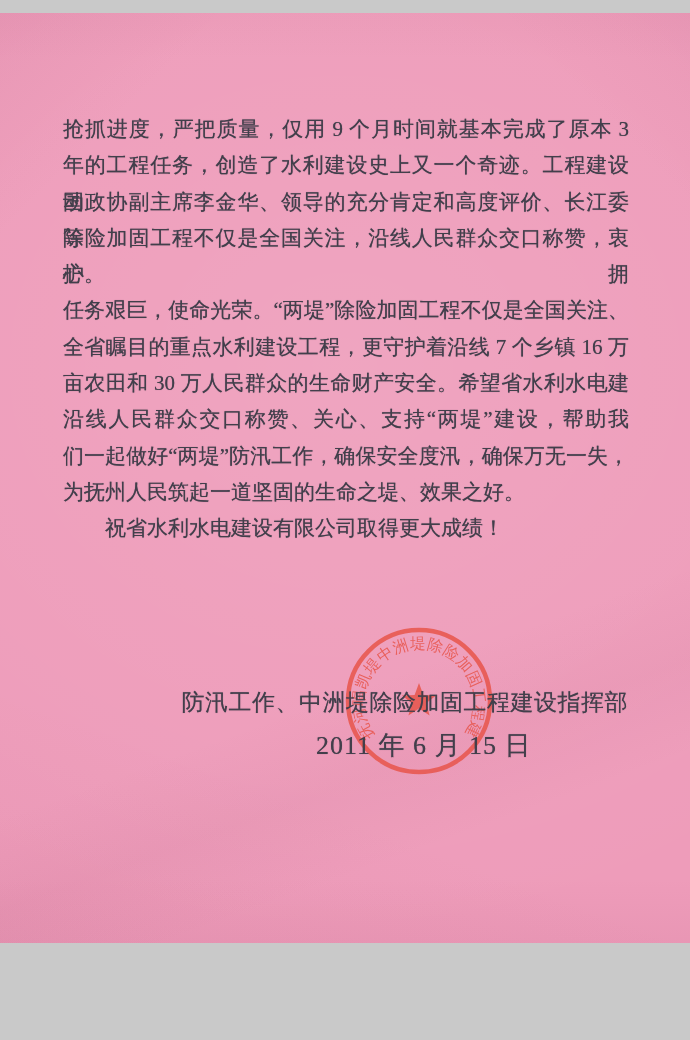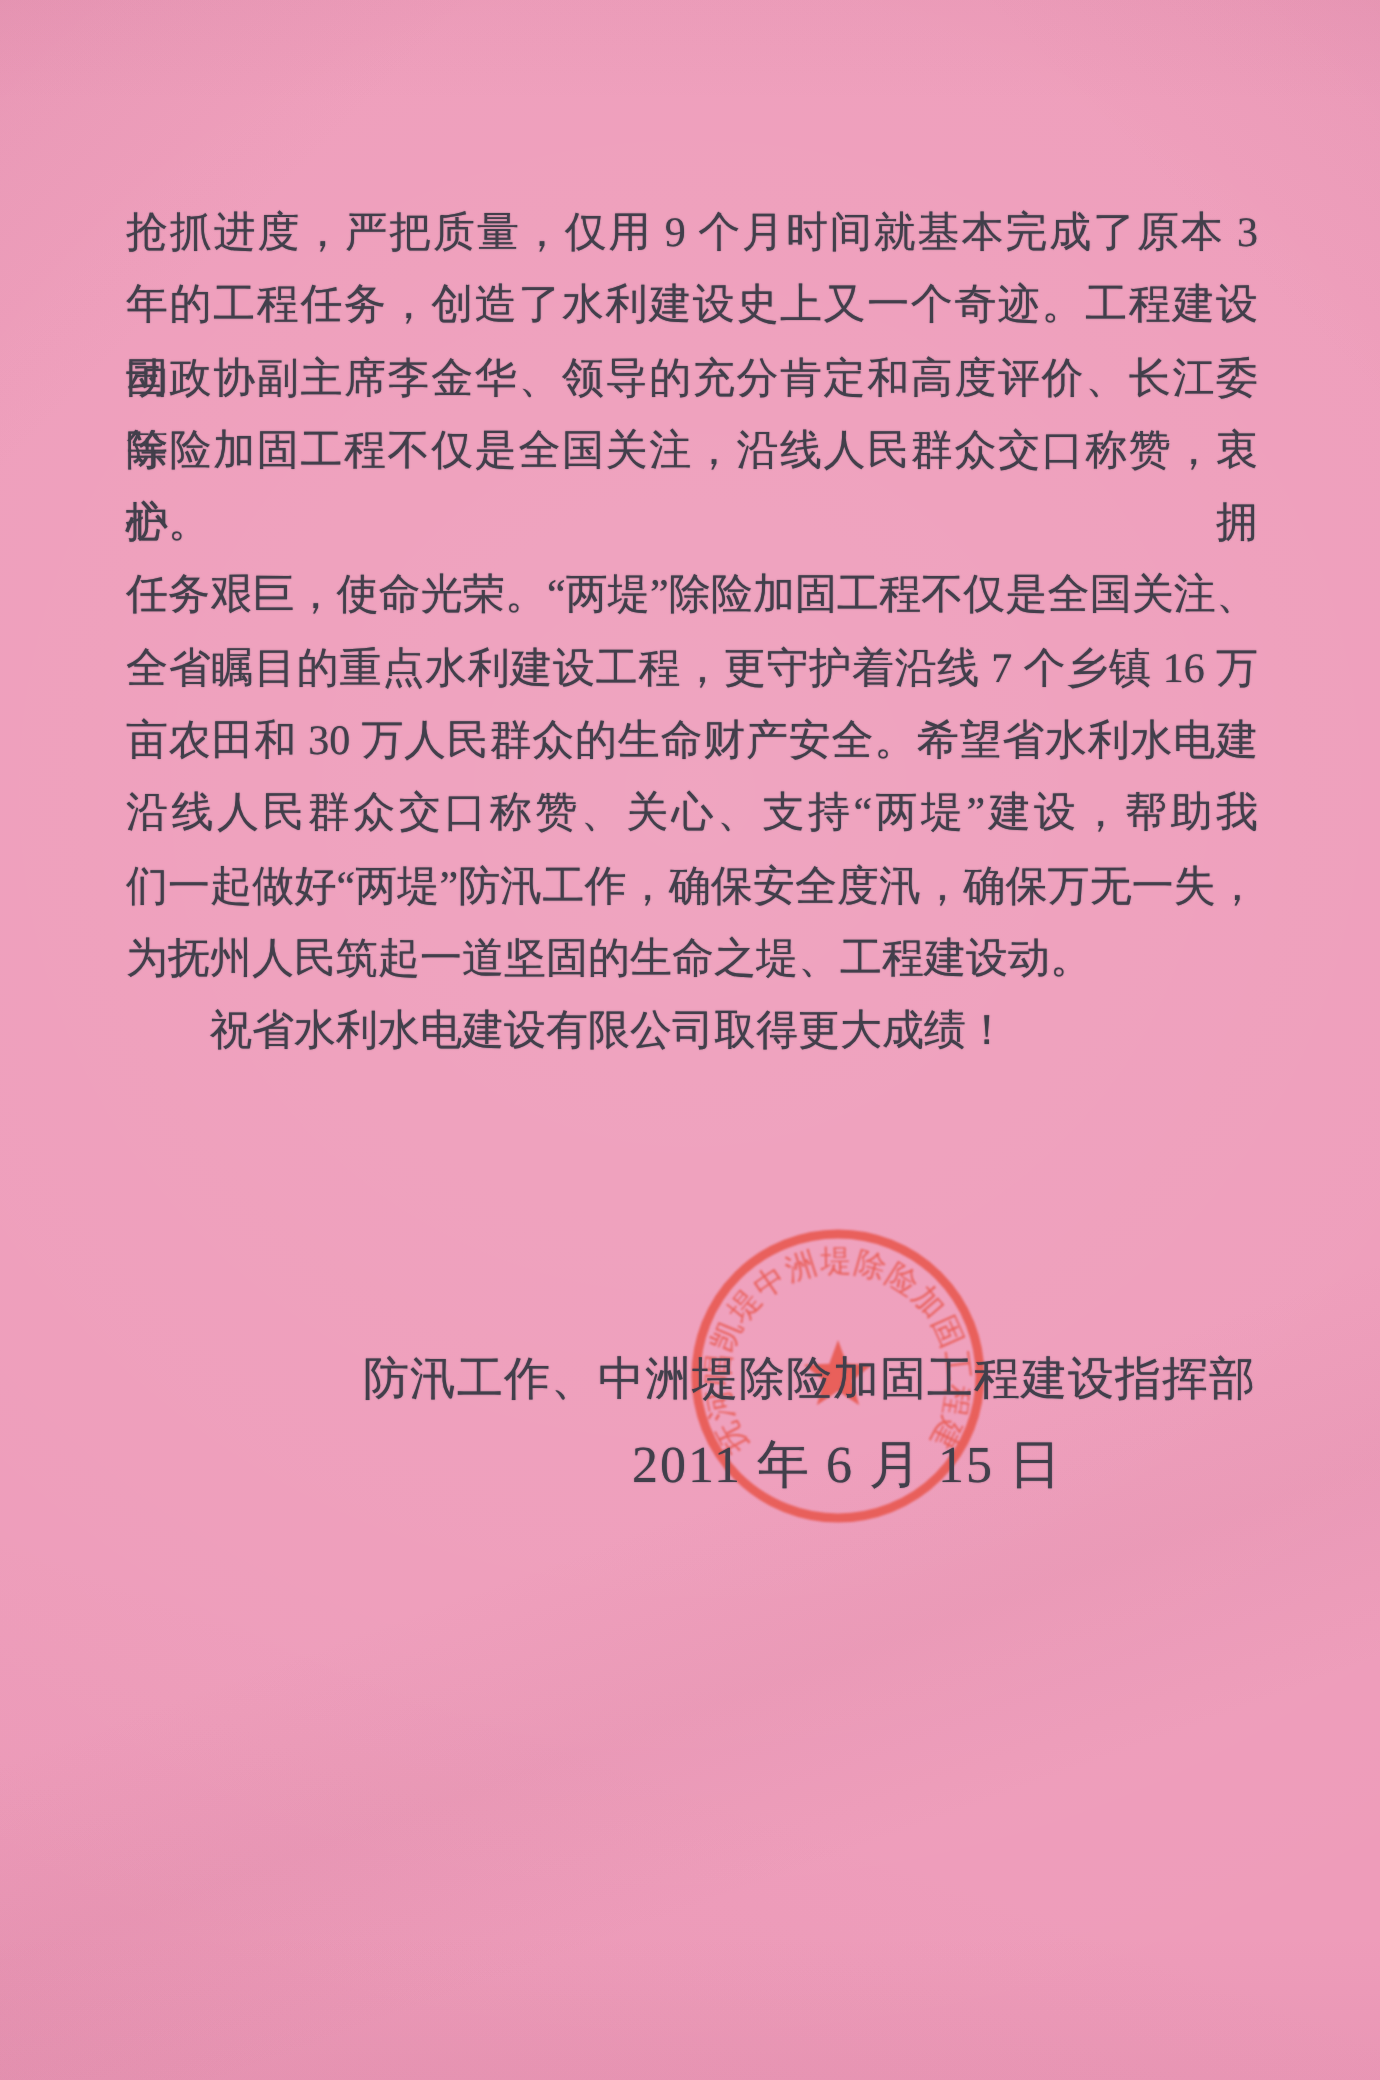--- a/index.html
+++ b/index.html
@@ -4,23 +4,24 @@
 <style>
   html, body {
     margin: 0;
     padding: 0;
     background: #c9c9c9;
     font-family: "Liberation Serif", "DejaVu Serif", serif;
   }
   .page {
     position: relative;
     width: 690px;
-    height: 1040px;
+    height: 930px;
     background: #ee9cba;
     overflow: hidden;
+    margin-top: 13px;
   }
   
   .texture {
     position: absolute;
     inset: 0;
     pointer-events: none;
     background:
       radial-gradient(140% 90% at 50% 38%, rgba(255,255,255,0.09), rgba(255,255,255,0) 70%),
       linear-gradient(135deg, rgba(150,60,95,0.07), rgba(255,255,255,0) 14%),
       linear-gradient(225deg, rgba(150,60,95,0.05), rgba(255,255,255,0) 12%),
@@ -95,21 +96,21 @@
       <div class="line fill">抢抓进度，严把质量，仅用 9 个月时间就基本完成了原本 3</div>
       <div class="line fill">年的工程任务，创造了水利建设史上又一个奇迹。工程建设动</div>
       <div class="line fill">国政协副主席李金华、领导的充分肯定和高度评价、长江委等</div>
       <div class="line fill">除险加固工程不仅是全国关注，沿线人民群众交口称赞，衷心拥</div>
       <div class="line">护。</div>
       <div class="line fill">任务艰巨，使命光荣。“两堤”除险加固工程不仅是全国关注、</div>
       <div class="line fill">全省瞩目的重点水利建设工程，更守护着沿线 7 个乡镇 16 万</div>
       <div class="line fill">亩农田和 30 万人民群众的生命财产安全。希望省水利水电建</div>
       <div class="line fill">沿线人民群众交口称赞、关心、支持“两堤”建设，帮助我</div>
       <div class="line fill">们一起做好“两堤”防汛工作，确保安全度汛，确保万无一失，</div>
-      <div class="line">为抚州人民筑起一道坚固的生命之堤、工程建设动。</div>
+      <div class="line">为抚州人民筑起一道坚固的生命之堤、效果之好。</div>
       <div class="line">　　祝省水利水电建设有限公司取得更大成绩！</div>
     </div>
 
   <div class="stamp">
     <svg viewBox="0 0 152 152" width="152" height="152">
       <defs>
         <path id="seal-text-arc" d="M 31.5,111 A 55,55 0 1 1 120.5,111" fill="none"></path>
       </defs>
       <circle cx="76" cy="76" r="71" fill="none" stroke="#e8554b" stroke-width="4.5"></circle>
       <text font-size="15.5" fill="#e8554b" letter-spacing="0.5" style="font-family:'Liberation Serif','DejaVu Serif',serif;">

